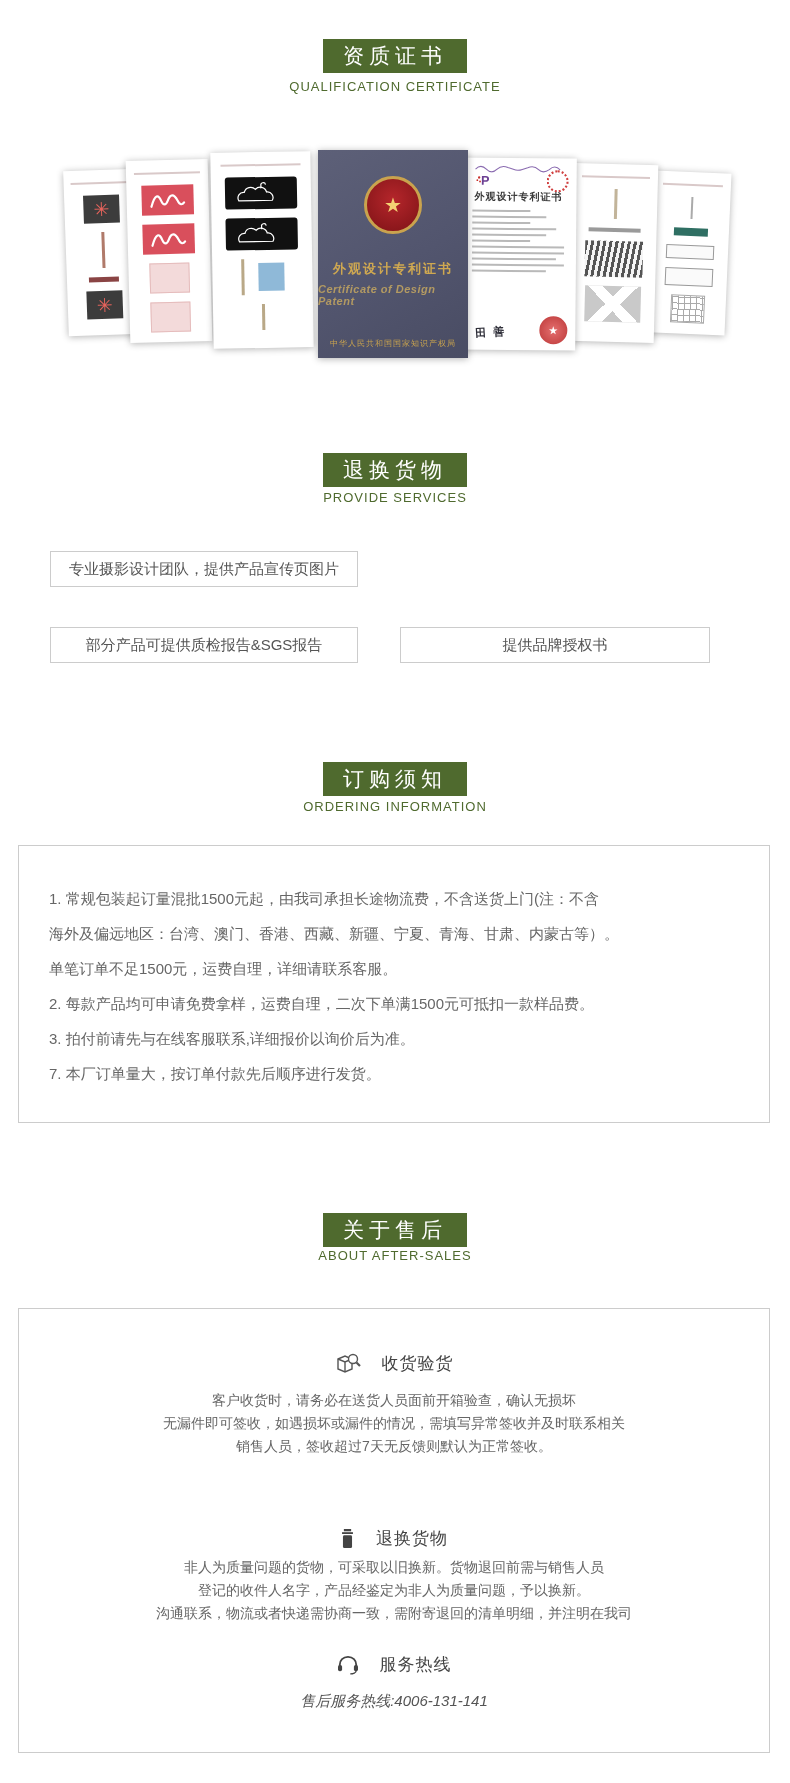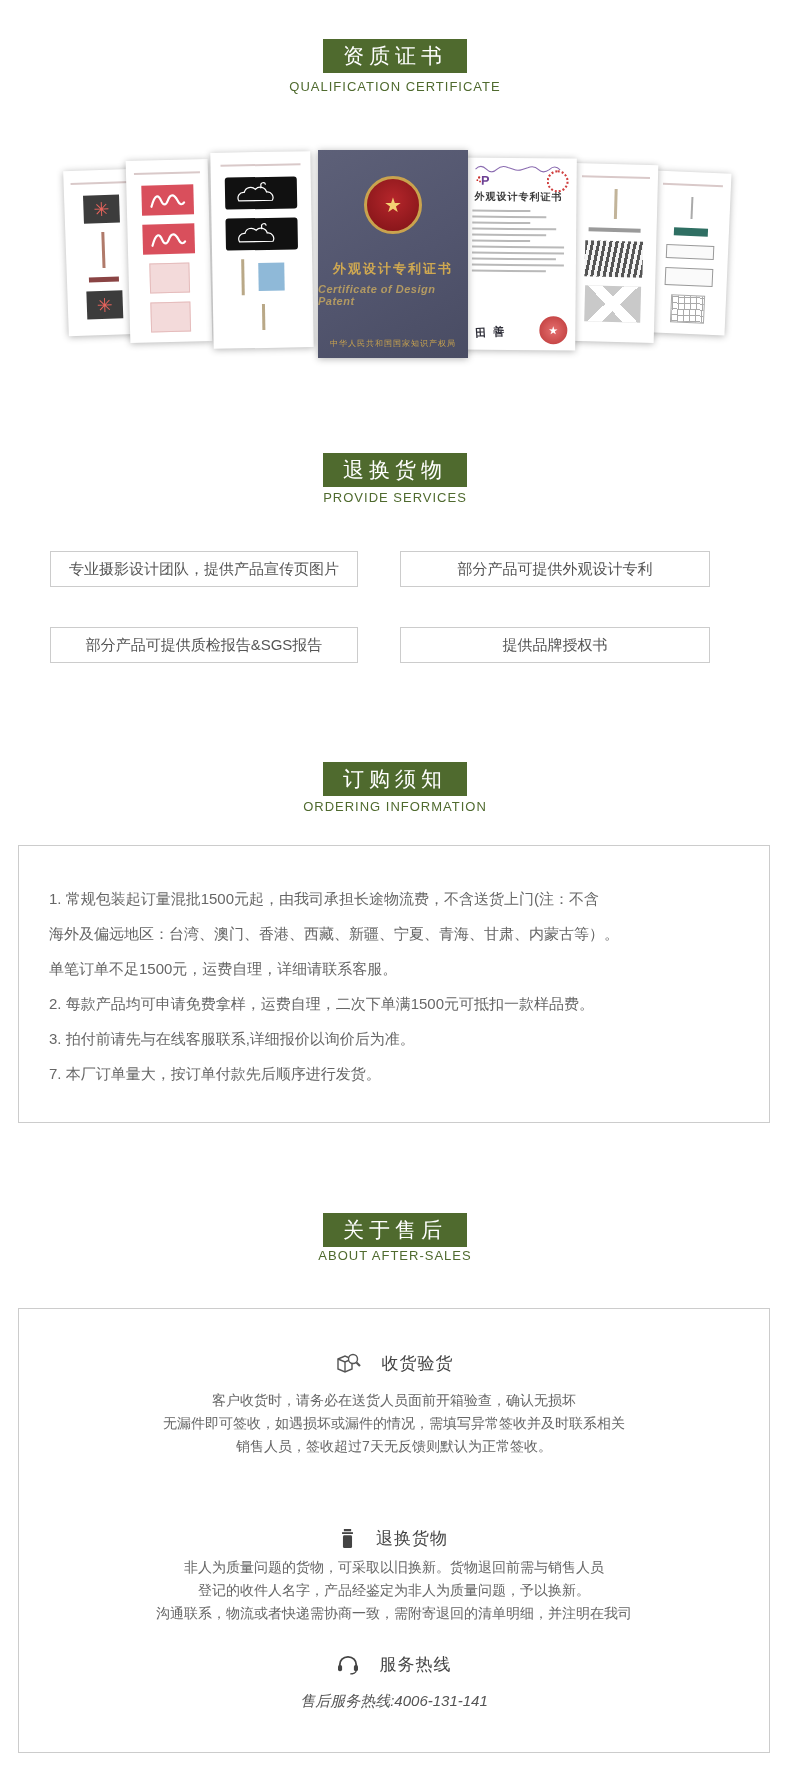--- a/index.html
+++ b/index.html
@@ -199,21 +199,20 @@
       <div class="outline"></div>
       <div class="outline" style="height:16px"></div>
       <div class="grid"></div>
     </div>
   </div>
 
   <div class="green-hdr" style="top:453px">退换货物</div>
   <div class="hdr-sub" style="top:490px">PROVIDE SERVICES</div>
 
   <div class="svc-box" style="left:50px;top:551px;width:306px">专业摄影设计团队，提供产品宣传页图片</div>
-  <div class="svc-box" style="left:400px;top:551px;width:308px">部分产品可提供外观设计专利</div>
   <div class="svc-box" style="left:50px;top:627px;width:306px">部分产品可提供质检报告&amp;SGS报告</div>
   <div class="svc-box" style="left:400px;top:627px;width:308px">提供品牌授权书</div>
 
   <div class="green-hdr" style="top:762px">订购须知</div>
   <div class="hdr-sub" style="top:799px">ORDERING INFORMATION</div>
 
   <div class="big-box" style="top:845px;height:278px">
     <div class="ord-text">
       <p>1. 常规包装起订量混批1500元起，由我司承担长途物流费，不含送货上门(注：不含</p>
       <p>海外及偏远地区：台湾、澳门、香港、西藏、新疆、宁夏、青海、甘肃、内蒙古等）。</p>

